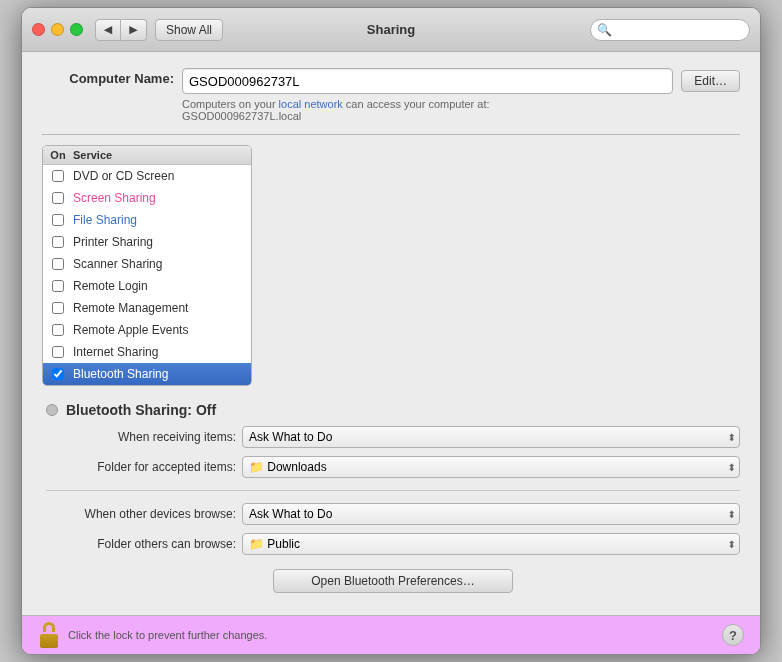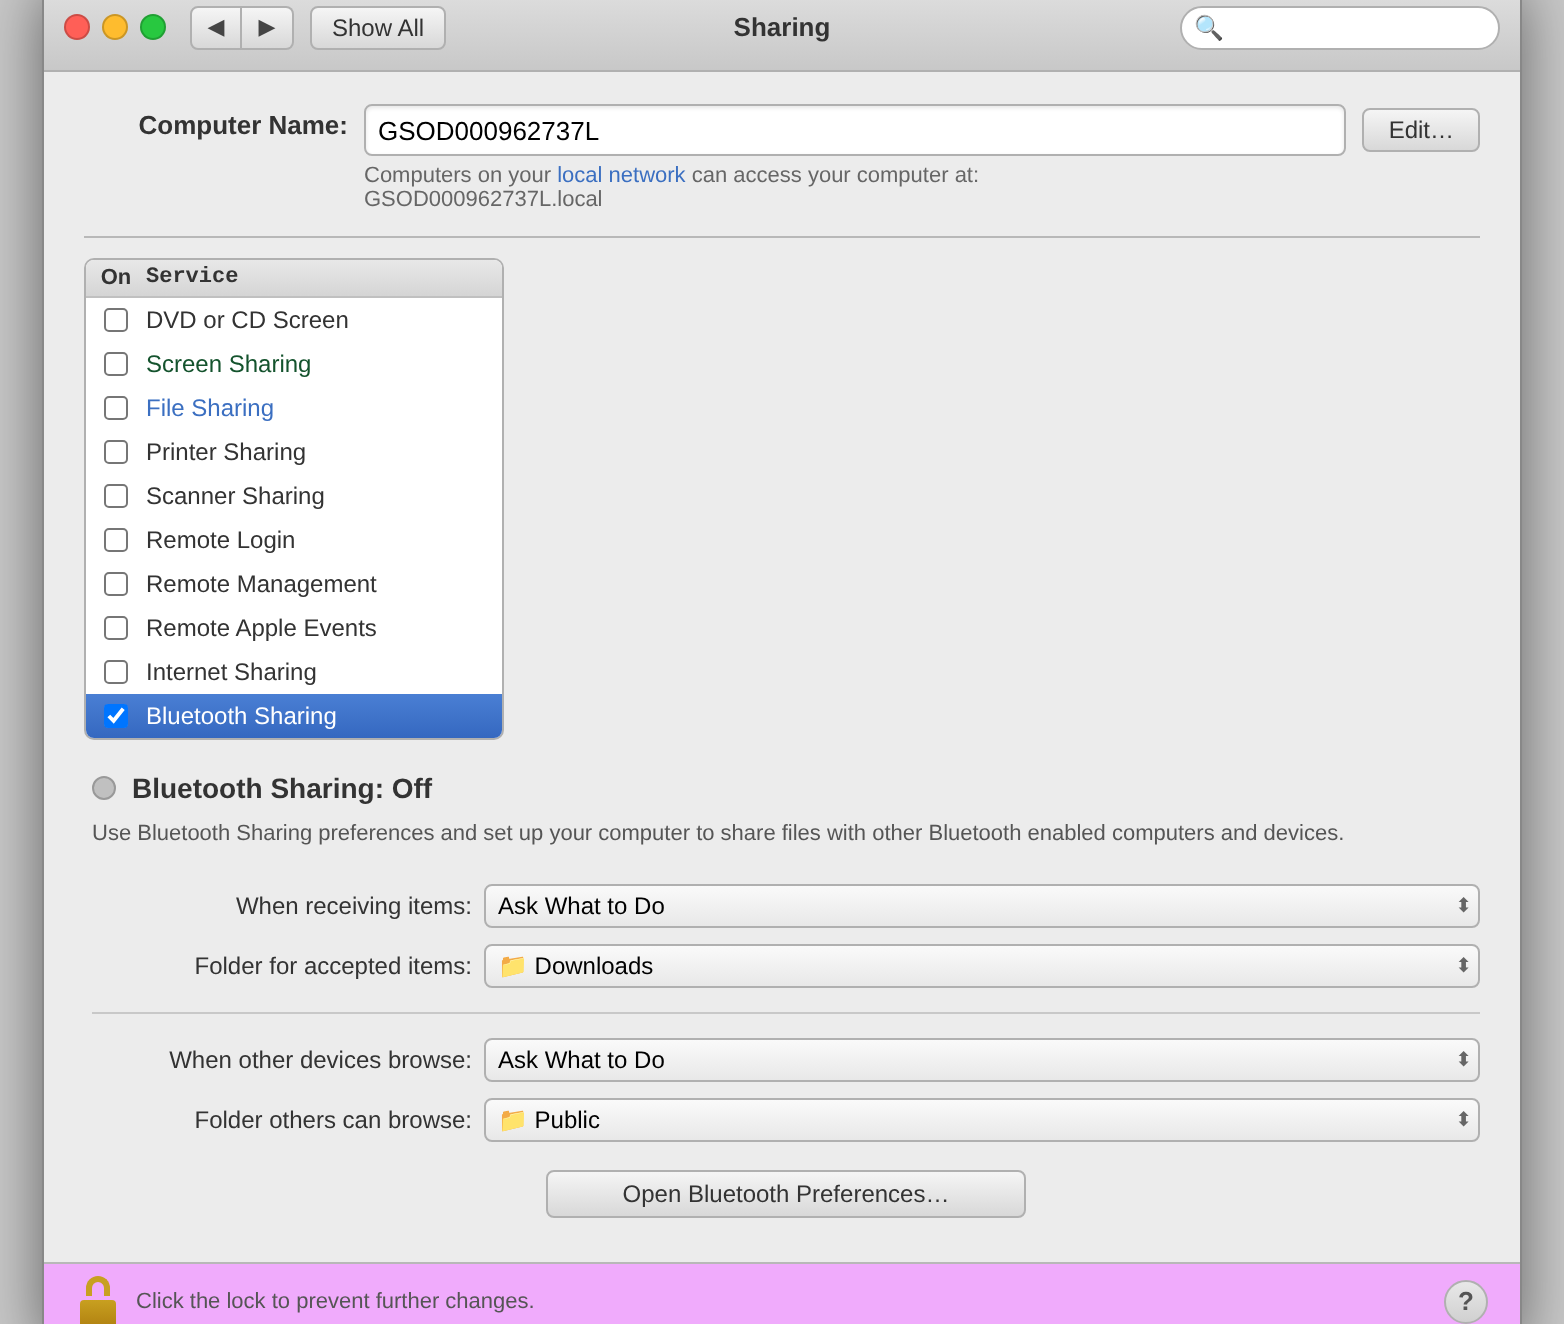--- a/index.html
+++ b/index.html
@@ -158,21 +158,20 @@
     .service-list-header-on {
       font-size: 11px;
       font-weight: bold;
       color: #333;
       text-align: center;
     }
     .service-list-header-service {
       font-size: 11px;
       font-weight: bold;
       color: #333;
-      font-family: Liberation Mono, monospace;
     }
     .service-list {
       list-style: none;
       overflow-y: auto;
       max-height: 270px;
     }
     .service-item {
       display: grid;
       grid-template-columns: 30px 1fr;
       align-items: center;
@@ -419,21 +418,21 @@
           <li class="service-item">
             <span class="service-checkbox">
                 <input type="checkbox" style="">
               </span>
             <span class="service-name">DVD or CD Screen</span>
           </li>
           <li class="service-item">
             <span class="service-checkbox">
                 <input type="checkbox" style="">
               </span>
-            <span class="service-name" style="color:#14532d;">Screen Sharing</span>
+            <span class="service-name" style="color:#ec4899;">Screen Sharing</span>
           </li>
           <li class="service-item">
             <span class="service-checkbox">
                 <input type="checkbox" style="">
               </span>
             <span class="service-name" style="color:#3b6fc1;">File Sharing</span>
           </li>
           <li class="service-item">
             <span class="service-checkbox">
                 <input type="checkbox" style="">
@@ -477,22 +476,20 @@
             <span class="service-name">Bluetooth Sharing</span>
           </li>
         </ul>
       </div>
 
       <div class="right-panel">
         <div class="bt-status-row">
           <div class="bt-indicator"></div>
           <span class="bt-status-title">Bluetooth Sharing: Off</span>
         </div>
-        <div class="bt-desc">Use Bluetooth Sharing preferences and set up your computer to share files
-with other Bluetooth enabled computers and devices.</div>
 
         <div class="settings-row">
           <span class="settings-label">When receiving items:</span>
           <div class="select-wrapper">
             <select>
               <option>Ask What to Do</option>
               <option>Accept and Save</option>
               <option>Accept and Open</option>
               <option>Decline</option>
             </select>

